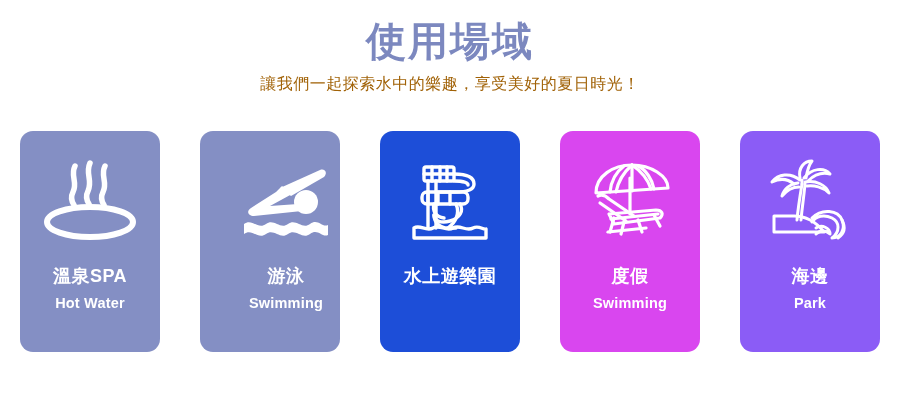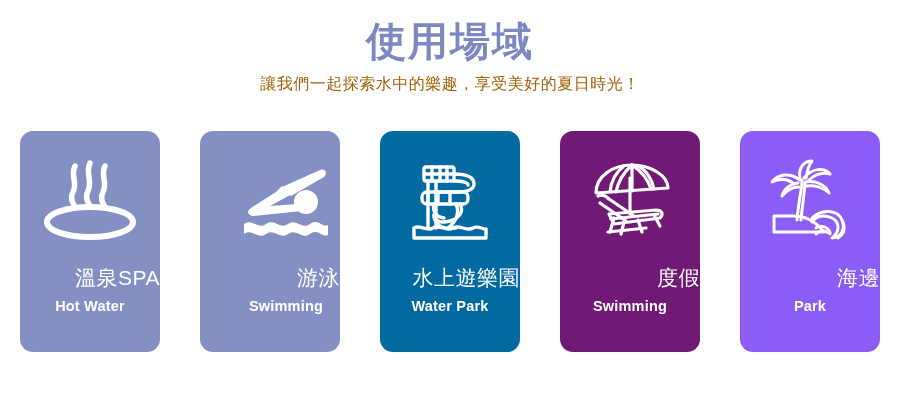--- a/index.html
+++ b/index.html
@@ -76,26 +76,25 @@
     display: block;
   }
   .card-labels {
     margin-top: 16px;
     text-align: center;
     width: 100%;
   }
   .label-zh {
     display: block;
     color: #ffffff;
-    font-size: 21px;
-    font-weight: 400;
+    font-size: 18px;
+    font-weight: 700;
     letter-spacing: 0.5px;
     line-height: 1.25;
     white-space: nowrap;
-    text-align: right;
   }
   .label-en {
     display: block;
     color: #ffffff;
     font-size: 14.5px;
     font-weight: 700;
     letter-spacing: 0.2px;
     margin-top: 7px;
     line-height: 1.2;
     white-space: nowrap;
@@ -146,21 +145,21 @@
             <path d="M8 66 C16 60, 22 72, 30 66 C38 60, 44 72, 52 66 C60 60, 66 72, 74 66 C82 60, 86 70, 92 67 L92 77 C86 80, 82 70, 74 76 C66 82, 60 70, 52 76 C44 82, 38 70, 30 76 C22 82, 16 70, 8 76 Z"></path>
           </g>
         </svg>
       </div>
       <div class="card-labels">
         <span class="label-zh">游泳</span>
         <span class="label-en">Swimming</span>
       </div>
     </div>
 
-    <div class="card" style="background: #0369a1;">
+    <div class="card" style="background: #1d4ed8;">
       <div class="card-icon">
         <svg width="100" height="90" viewBox="0 0 100 90" aria-hidden="true">
           <g fill="none" stroke="#ffffff" stroke-width="3.4" stroke-linejoin="round" stroke-linecap="round">
 
             <rect x="24" y="9" width="30" height="14" rx="2"></rect>
             <path d="M24 16 L54 16"></path>
             <path d="M32 9 L32 23 M40 9 L40 23 M47 9 L47 23"></path>
 
             <path d="M54 16 C68 16, 74 20, 74 26 C74 31, 68 34, 56 34 L40 34"></path>
             <path d="M54 23 C64 23, 68 25, 68 27"></path>
@@ -174,25 +173,24 @@
             <path d="M34 57 C34 64, 40 70, 48 70 L56 70"></path>
 
             <path d="M28 23 L28 70 M36 23 L36 70"></path>
 
             <path d="M14 70 C20 66, 26 74, 33 70 C40 66, 46 74, 53 70 C60 66, 66 74, 73 70 C79 67, 83 72, 86 71 L86 80 L14 80 Z"></path>
           </g>
         </svg>
       </div>
       <div class="card-labels">
         <span class="label-zh">水上遊樂園</span>
-        <span class="label-en">Water Park</span>
-      </div>
-    </div>
-
-    <div class="card" style="background: #701a75;">
+      </div>
+    </div>
+
+    <div class="card" style="background: #d946ef;">
       <div class="card-icon">
         <svg width="100" height="90" viewBox="0 0 100 90" aria-hidden="true">
           <g fill="none" stroke="#ffffff" stroke-width="3.2" stroke-linejoin="round" stroke-linecap="round">
 
             <path d="M16 35 C16 18, 33 7, 52 7 C71 7, 88 18, 88 30 L16 35 Z"></path>
 
             <path d="M52 7 C44 14, 38 24, 36 34"></path>
             <path d="M52 7 C52 16, 52 26, 52 33"></path>
             <path d="M52 7 C61 13, 68 22, 71 31"></path>
             <path d="M30 34 C31 24, 36 14, 44 8"></path>

